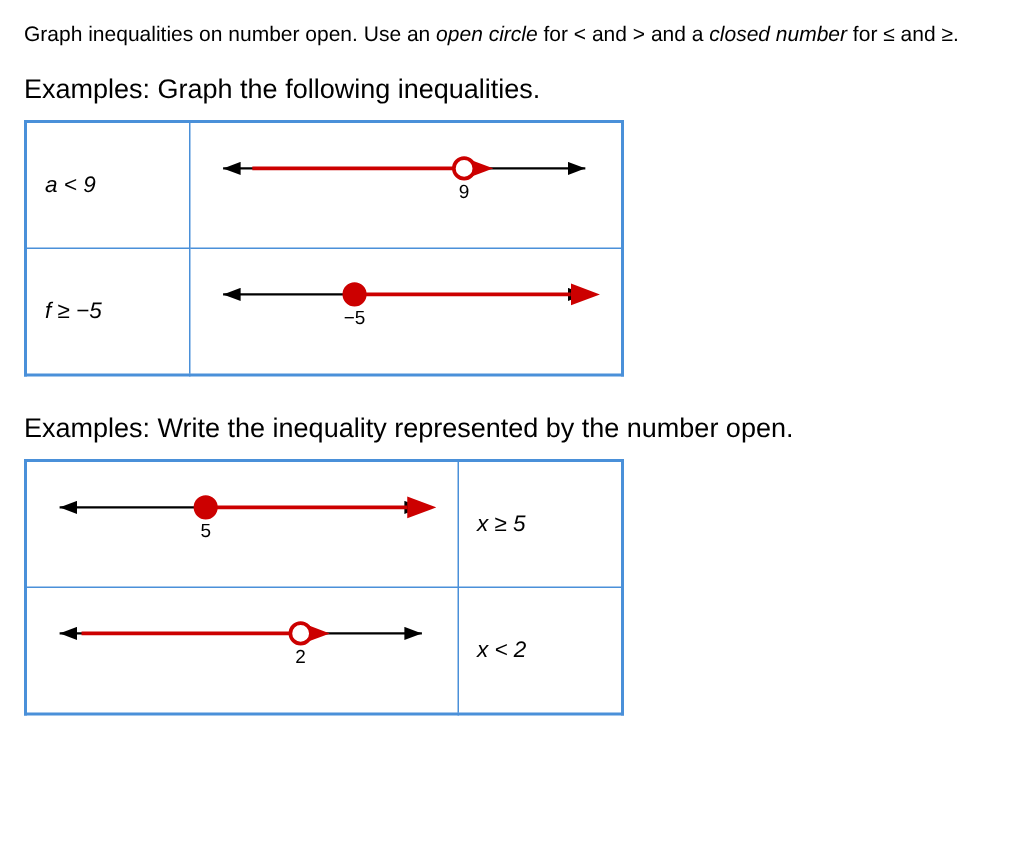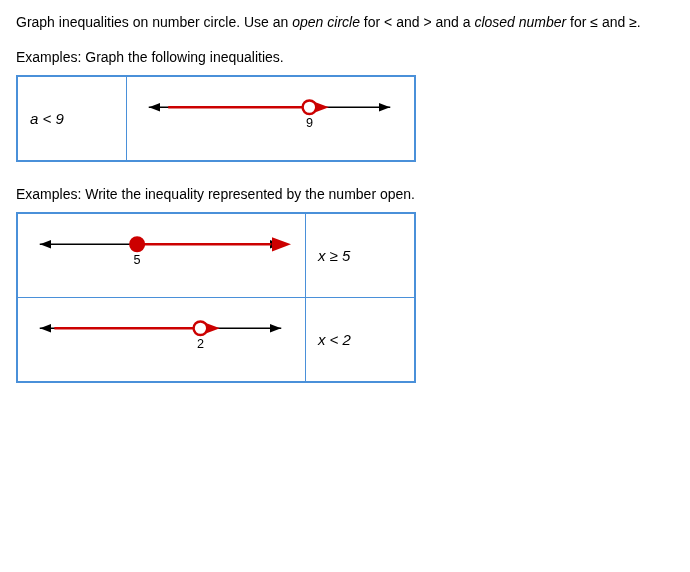--- a/index.html
+++ b/index.html
@@ -14,21 +14,21 @@
     }
     .intro-text {
       margin-bottom: 16px;
       line-height: 1.5;
     }
     .intro-text em {
       font-style: italic;
     }
     .section-label {
       margin-bottom: 10px;
-      font-size: 14px;
+      font-size: 18px;
     }
     
     .example-table {
       border-collapse: collapse;
       border: 2px solid #4a90d9;
       margin-bottom: 24px;
       width: 400px;
     }
     .example-table td {
       border: 1px solid #4a90d9;
@@ -47,21 +47,21 @@
     }
     svg.number-line {
       width: 100%;
       height: 64px;
     }
   </style>
 </head>
 <body>
 
 <p class="intro-text">
-  <span>Graph inequalities on number circle.  Use an </span><em>open circle</em><span> for &lt; and &gt; and a </span><em>closed number</em><span> for ≤ and ≥.</span><br>
+  <span>Graph inequalities on number open.  Use an </span><em>open circle</em><span> for &lt; and &gt; and a </span><em>closed number</em><span> for ≤ and ≥.</span><br>
 </p>
 
 <p class="section-label">Examples: Graph the following inequalities.</p>
 
 <table class="example-table">
   <tbody>
       <tr>
     <td class="label-cell">
       <em>a</em> &lt; 9
     </td>
@@ -90,20 +90,49 @@
           </marker>
         </defs>
 
         <line x1="10" y1="22" x2="258" y2="22" stroke="#000" stroke-width="1.5" marker-start="url(#arrow-left1)" marker-end="url(#arrow-right1)"></line>
 
         <line x1="175" y1="22" x2="30" y2="22" stroke="#cc0000" stroke-width="2.5" marker-start="url(#arrow-red-left)"></line>
 
         <circle cx="175" cy="22" r="7" fill="white" stroke="#cc0000" stroke-width="2.5"></circle>
 
         <text x="175" y="42" text-anchor="middle" font-size="13" fill="#000">9</text>
+      </svg>
+    </td>
+  </tr>
+  <tr>
+    <td class="label-cell">
+      <em>f</em> ≥ −5
+    </td>
+    <td class="graph-cell">
+      
+      <svg class="number-line" viewBox="0 0 270 64">
+        <defs>
+          <marker id="arr-l3" markerWidth="8" markerHeight="8" refX="0" refY="3" orient="auto">
+            <path d="M8,0 L0,3 L8,6 Z" fill="#000"></path>
+          </marker>
+          <marker id="arr-r3" markerWidth="8" markerHeight="8" refX="8" refY="3" orient="auto">
+            <path d="M0,0 L8,3 L0,6 Z" fill="#000"></path>
+          </marker>
+          <marker id="arr-red-r3" markerWidth="8" markerHeight="8" refX="0" refY="3" orient="auto">
+            <path d="M0,0 L8,3 L0,6 Z" fill="#cc0000"></path>
+          </marker>
+        </defs>
+
+        <line x1="10" y1="22" x2="258" y2="22" stroke="#000" stroke-width="1.5" marker-start="url(#arr-l3)" marker-end="url(#arr-r3)"></line>
+
+        <line x1="100" y1="22" x2="248" y2="22" stroke="#cc0000" stroke-width="2.5" marker-end="url(#arr-red-r3)"></line>
+
+        <circle cx="100" cy="22" r="7" fill="#cc0000" stroke="#cc0000" stroke-width="2.5"></circle>
+
+        <text x="100" y="42" text-anchor="middle" font-size="13" fill="#000">−5</text>
       </svg>
     </td>
   </tr>
 </tbody>
   </table>
 
 <p class="section-label">Examples: Write the inequality represented by the number open.</p>
 
 <table class="example-table">
   <tbody>

